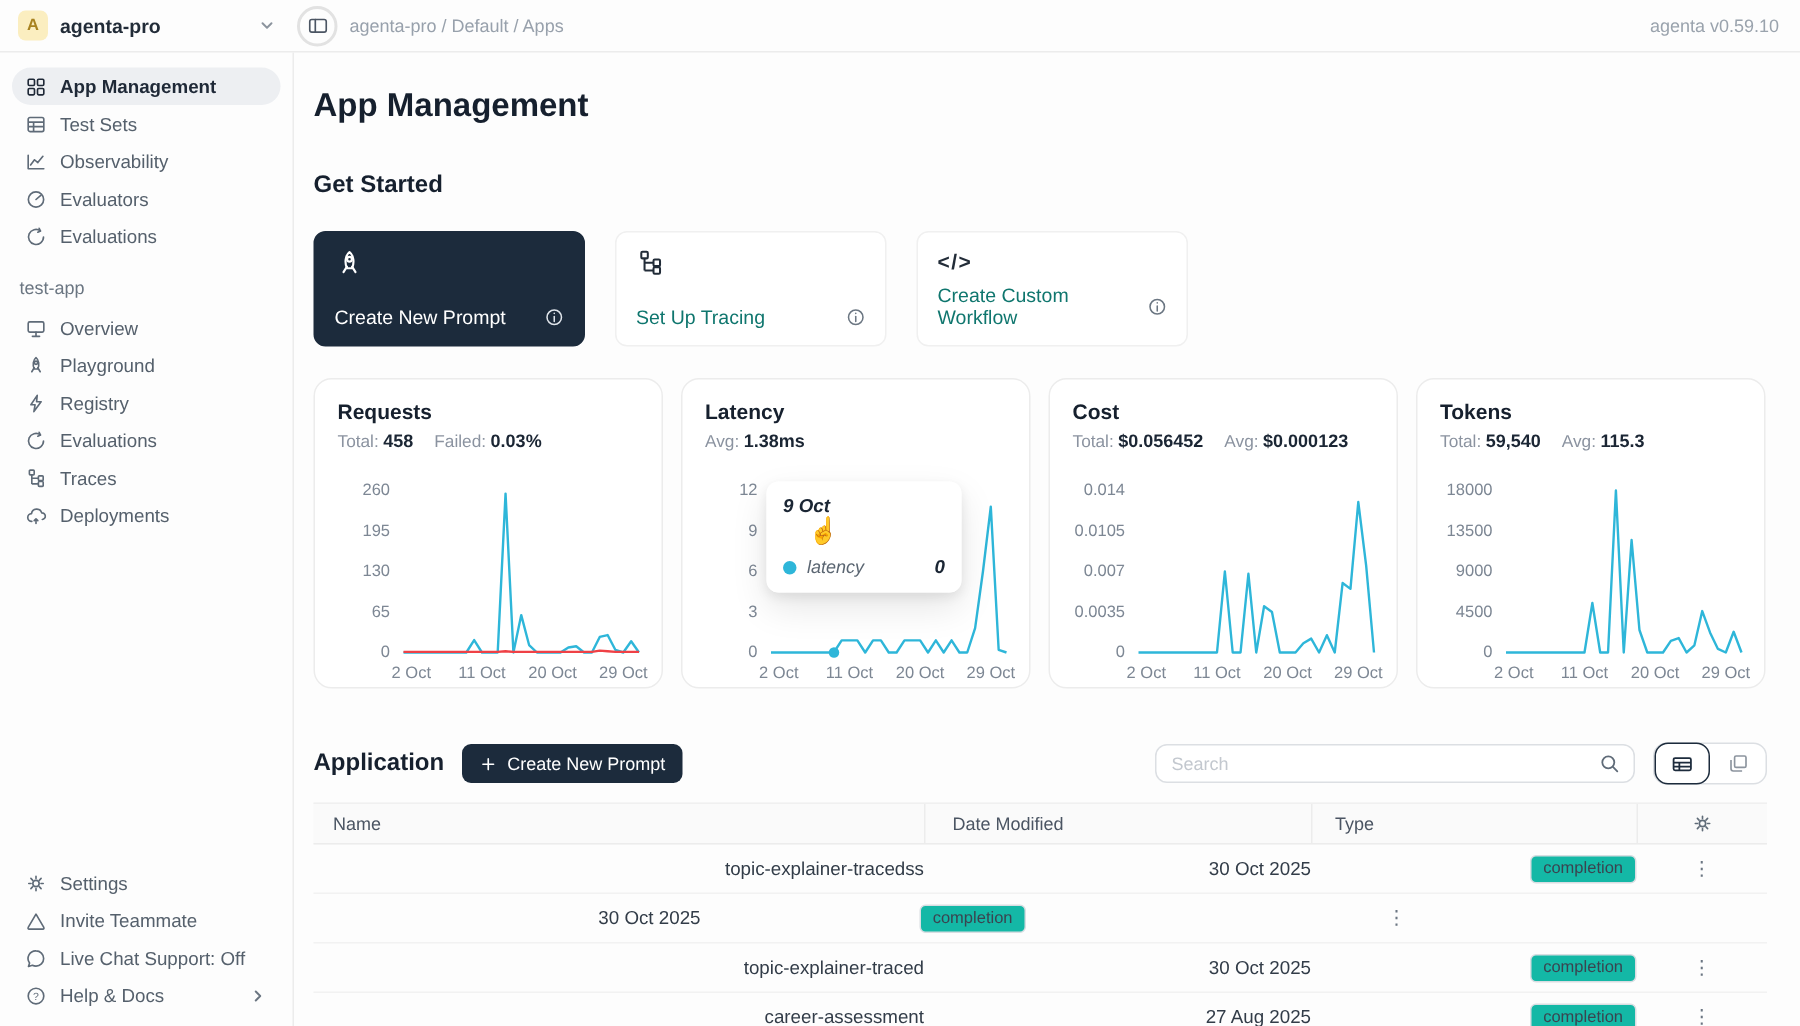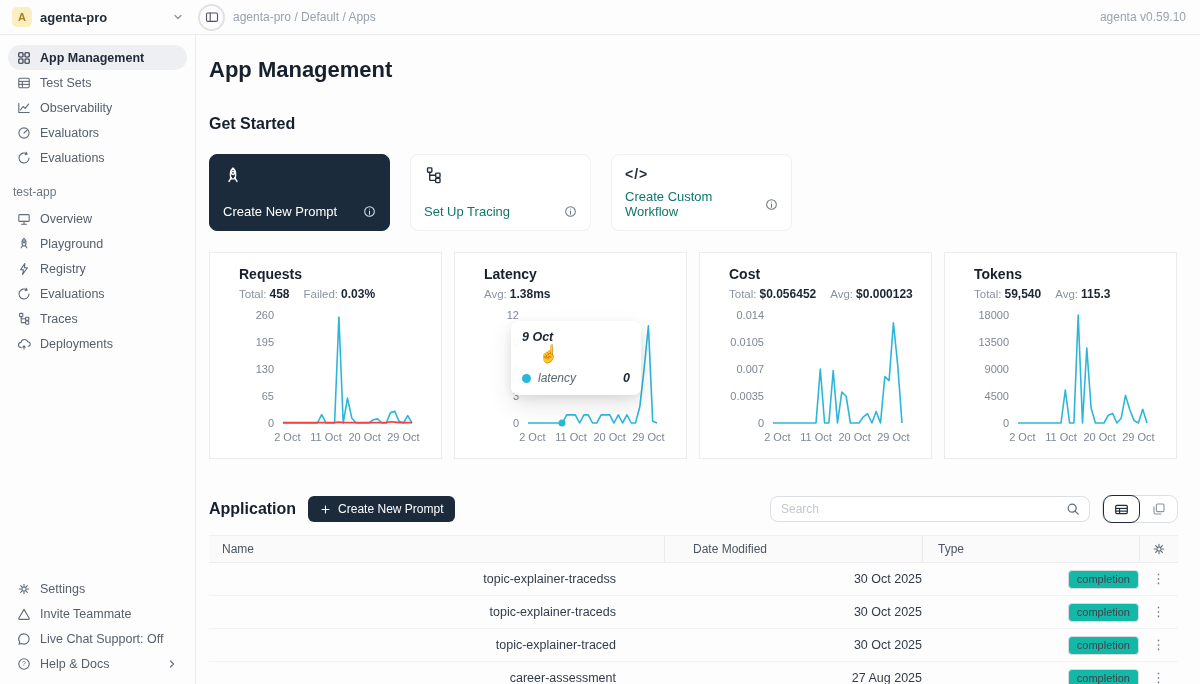--- a/index.html
+++ b/index.html
@@ -51,25 +51,25 @@
   .gs-card.dark .gs-icon { color:#fff; }
   .gs-label-row { display:flex; align-items:center; font-size:13px; font-weight:500; color:#0f766e; }
   .gs-card.dark .gs-label-row { color:#fff; }
   .gs-info { margin-left:auto; color:#6b7682; display:flex; }
   .gs-card.dark .gs-info { color:#dfe4ea; }
   .code-glyph { font-size:14px; font-weight:700; letter-spacing:1px; }
 
   
   .chart-row { display:flex; gap:12px; margin-top:21px; }
   .chart-card { width:233px; height:207px; background:#fff; border:1px solid #ececec;
-    border-radius:0; padding:13px 29px; position:relative; }
+    border-radius:12px; padding:13px 15px; position:relative; }
   .cc-title { font-size:14px; font-weight:700; color:#16202e; }
   .cc-stats { display:flex; gap:14px; margin-top:5px; font-size:11.5px; color:#8b93a0; align-items:baseline; }
   .cc-stats b { color:#1b2634; font-size:12px; margin-left:3px; font-weight:700; }
-  .cc-chart { display:flex; margin-top:14px; }
+  .cc-chart { display:flex; margin-top:26px; }
   .cc-y { width:44px; height:108px; display:flex; flex-direction:column; justify-content:space-between;
     align-items:flex-end; padding-right:9px; font-size:11px; color:#7d8794; }
   .cc-y span { height:0; display:flex; align-items:center; }
   .cc-plot { flex:1; height:108px; position:relative; }
   .cc-plot svg { position:absolute; left:0; top:0; width:100%; height:100%; overflow:visible; }
   .cc-x { position:relative; height:16px; margin-left:44px; margin-top:8px; font-size:11px; color:#7d8794; }
   .cc-x span { position:absolute; top:0; transform:translateX(-50%); white-space:nowrap; }
   .chart-dot { position:absolute; width:7px; height:7px; border-radius:50%; background:#2eb6d9;
     transform:translate(-50%,50%); }
 
@@ -101,21 +101,21 @@
   .vt-seg.active { border:1.5px solid #1c2b3c; color:#1c2b3c; background:#fff; }
 
   
   .table { margin-top:12px; }
   .t-head { display:flex; height:28px; align-items:center; background:#fafafa;
     border-top:1px solid #f0f0f0; border-bottom:1px solid #ececec;
     color:#4b5563; font-size:12px; font-weight:500; }
   .t-row { display:flex; height:33px; align-items:center; border-bottom:1px solid #f2f2f2;
     color:#323c48; font-size:12.5px;text-align:right; }
   .col-name { width:407px; padding-left:13px; }
-  .col-date { width:258px; padding-left:28px;margin-left:48px; }
+  .col-date { width:258px; padding-left:18px; }
   .col-type { width:217px; padding-left:15px; }
   .col-actions { flex:1; display:flex; justify-content:center; align-items:center; }
   .t-head .col-date, .t-head .col-type, .t-head .col-actions { border-left:1px solid #ececec; height:100%;
     display:flex; align-items:center; }
   .t-head .col-actions { border-left:1px solid #ececec; color:#5f6b78; }
   .type-badge { border:1px solid #d9dde2; border-radius:4px; padding:2.5px 8px; font-size:11px;
     color:#3a4450; background:#14b8a6; display:inline-block; }
   .dots { color:#6b7682; font-size:13px; line-height:10px; }
 </style>
 </head>
@@ -534,21 +534,20 @@
 
     <div class="t-row">
       <span class="col-name">topic-explainer-tracedss</span>
       <span class="col-date">30 Oct 2025</span>
       <span class="col-type"><span class="type-badge">completion</span></span>
       <span class="col-actions">
             <span class="dots">⋮</span>
           </span>
     </div>
     <div class="t-row">
-      <span class="col-name">topic-explainer-traceds</span>
       <span class="col-date">30 Oct 2025</span>
       <span class="col-type"><span class="type-badge">completion</span></span>
       <span class="col-actions">
             <span class="dots">⋮</span>
           </span>
     </div>
     <div class="t-row">
       <span class="col-name">topic-explainer-traced</span>
       <span class="col-date">30 Oct 2025</span>
       <span class="col-type"><span class="type-badge">completion</span></span>

